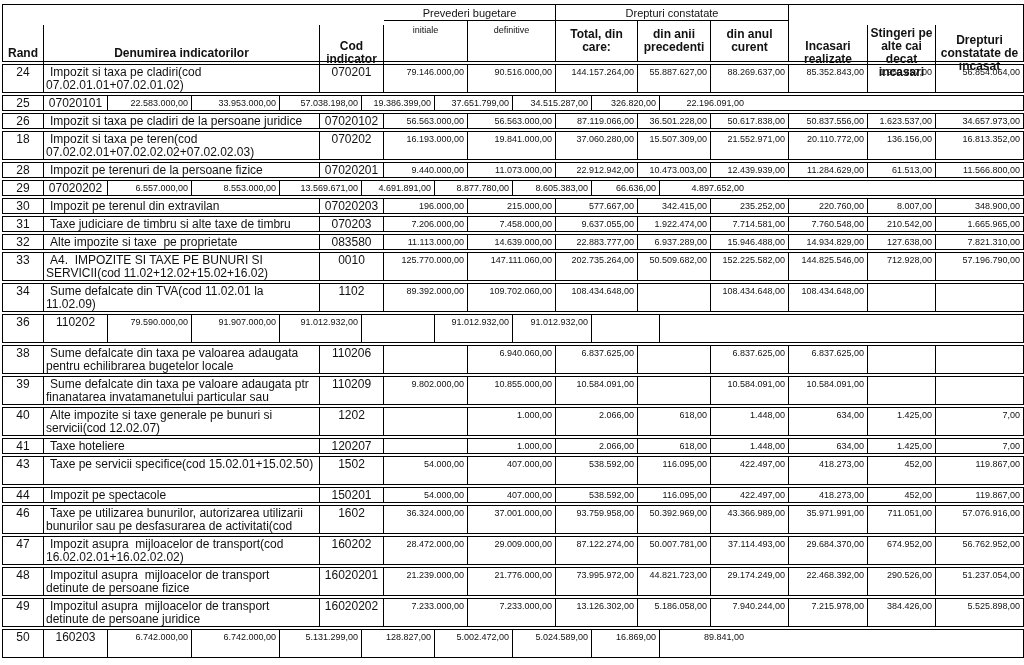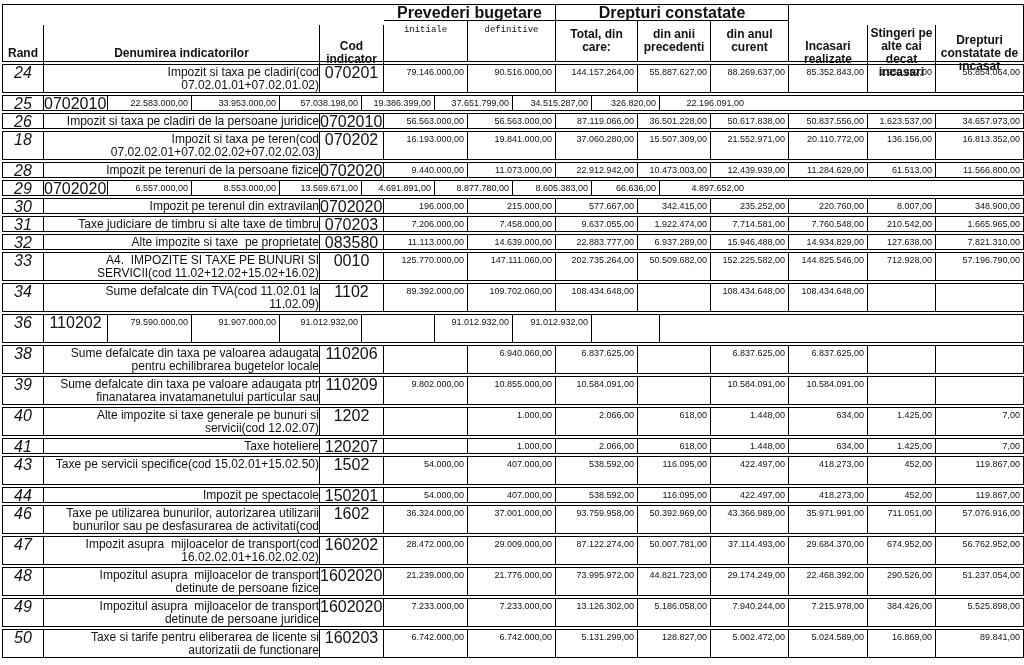--- a/index.html
+++ b/index.html
@@ -6,21 +6,21 @@
   html,body { background:#ffffff; }
   body {
     width: 1024px; height: 665px; overflow: hidden;
     font-family: "Liberation Sans", sans-serif;
     color: #111;
   }
   #table-wrap { padding: 4px 0 0 2px; }
 
   
   .c0  { width: 41px;  }
-  .c1  { width: 276px; text-align: right; }
+  .c1  { width: 276px; }
   .c2  { width: 64px;  }
   .c3  { width: 84px;  }
   .c4  { width: 88px;  }
   .c5  { width: 82px;  }
   .c6  { width: 73px;  }
   .c7  { width: 78px;  }
   .c8  { width: 79px;  }
   .c9  { width: 68px;  }
   .c10 { width: 87px;  }
 
@@ -34,49 +34,49 @@
     display: flex; align-items: center; justify-content: center;
     font-weight: bold; font-size: 12px; line-height: 13px;
     text-align: center; white-space: pre-line; overflow: hidden; margin-top: 20px;
   }
   .hcell.last { border-right: none; }
   .hgroup { display: flex; flex-direction: column; height: 100%; }
   .g1 { width: 172px; } .g2 { width: 233px; }
   .hgroup-top {
     height: 16px; border-bottom: 1.5px solid #000; border-right: 1.5px solid #000;
     display: flex; align-items: center; justify-content: center;
-    font-weight: bold; font-size: 16px;
+    font-weight: normal; font-size: 11px;
   }
   .hgroup-sub { display: flex; flex: 1; }
   .hsub {
     border-right: 1.5px solid #000; height: 100%;
     display: flex; align-items: center; justify-content: center;
     font-weight: bold; font-size: 12px; line-height: 13px;
     text-align: center; white-space: pre-line;
   }
   .hsub.small {
     font-weight: normal; font-size: 9px;
-    align-items: flex-start; padding-top: 3px; font-family: Liberation Mono, monospace;
+    align-items: flex-start; padding-top: 3px;
   }
 
   
   .row {
     display: flex; width: 1022px; border: 1.2px solid #000;
     margin-top: 2px; background: #fff; overflow: hidden;
   }
   .row.single { height: 16px; }
   .row.tall   { height: 29px; }
   .cell { border-right: 1.2px solid #000; height: 100%; overflow: hidden; }
   .cell.last { border-right: none; }
-  .cell-rand { font-size: 16px; line-height: 13px; text-align: center; padding-top: 1px; font-style: italic; }
+  .cell-rand { font-size: 12px; line-height: 13px; text-align: center; padding-top: 1px; }
   .cell-name {
     font-size: 12px; line-height: 13.2px; white-space: pre;
     padding-left: 2px; text-indent: 4px; padding-top: 0.5px;
   }
-  .cell-cod  { font-size: 16px; line-height: 13px; text-align: center; padding-top: 1px; }
+  .cell-cod  { font-size: 12px; line-height: 13px; text-align: center; padding-top: 1px; }
   .cell-num  { font-size: 9px;  line-height: 11px; text-align: right; padding: 2px 3px 0 0; }
 </style>
 </head>
 <body>
 
 <div id="table-wrap">
 
   <div class="thead">
     <div class="hcell c0">Rand</div>
     <div class="hcell c1">Denumirea indicatorilor</div>
@@ -403,22 +403,20 @@
         <div class="cell cell-num c4">7.233.000,00</div>
         <div class="cell cell-num c5">13.126.302,00</div>
         <div class="cell cell-num c6">5.186.058,00</div>
         <div class="cell cell-num c7">7.940.244,00</div>
         <div class="cell cell-num c8">7.215.978,00</div>
         <div class="cell cell-num c9">384.426,00</div>
         <div class="cell cell-num c10 last">5.525.898,00</div>
       </div>
       <div class="row tall">
         <div class="cell cell-rand c0">50</div>
-        <div class="cell cell-name c1">Taxe si tarife pentru eliberarea de licente si
-autorizatii de functionare</div>
         <div class="cell cell-cod c2">160203</div>
         <div class="cell cell-num c3">6.742.000,00</div>
         <div class="cell cell-num c4">6.742.000,00</div>
         <div class="cell cell-num c5">5.131.299,00</div>
         <div class="cell cell-num c6">128.827,00</div>
         <div class="cell cell-num c7">5.002.472,00</div>
         <div class="cell cell-num c8">5.024.589,00</div>
         <div class="cell cell-num c9">16.869,00</div>
         <div class="cell cell-num c10 last">89.841,00</div>
       </div>

